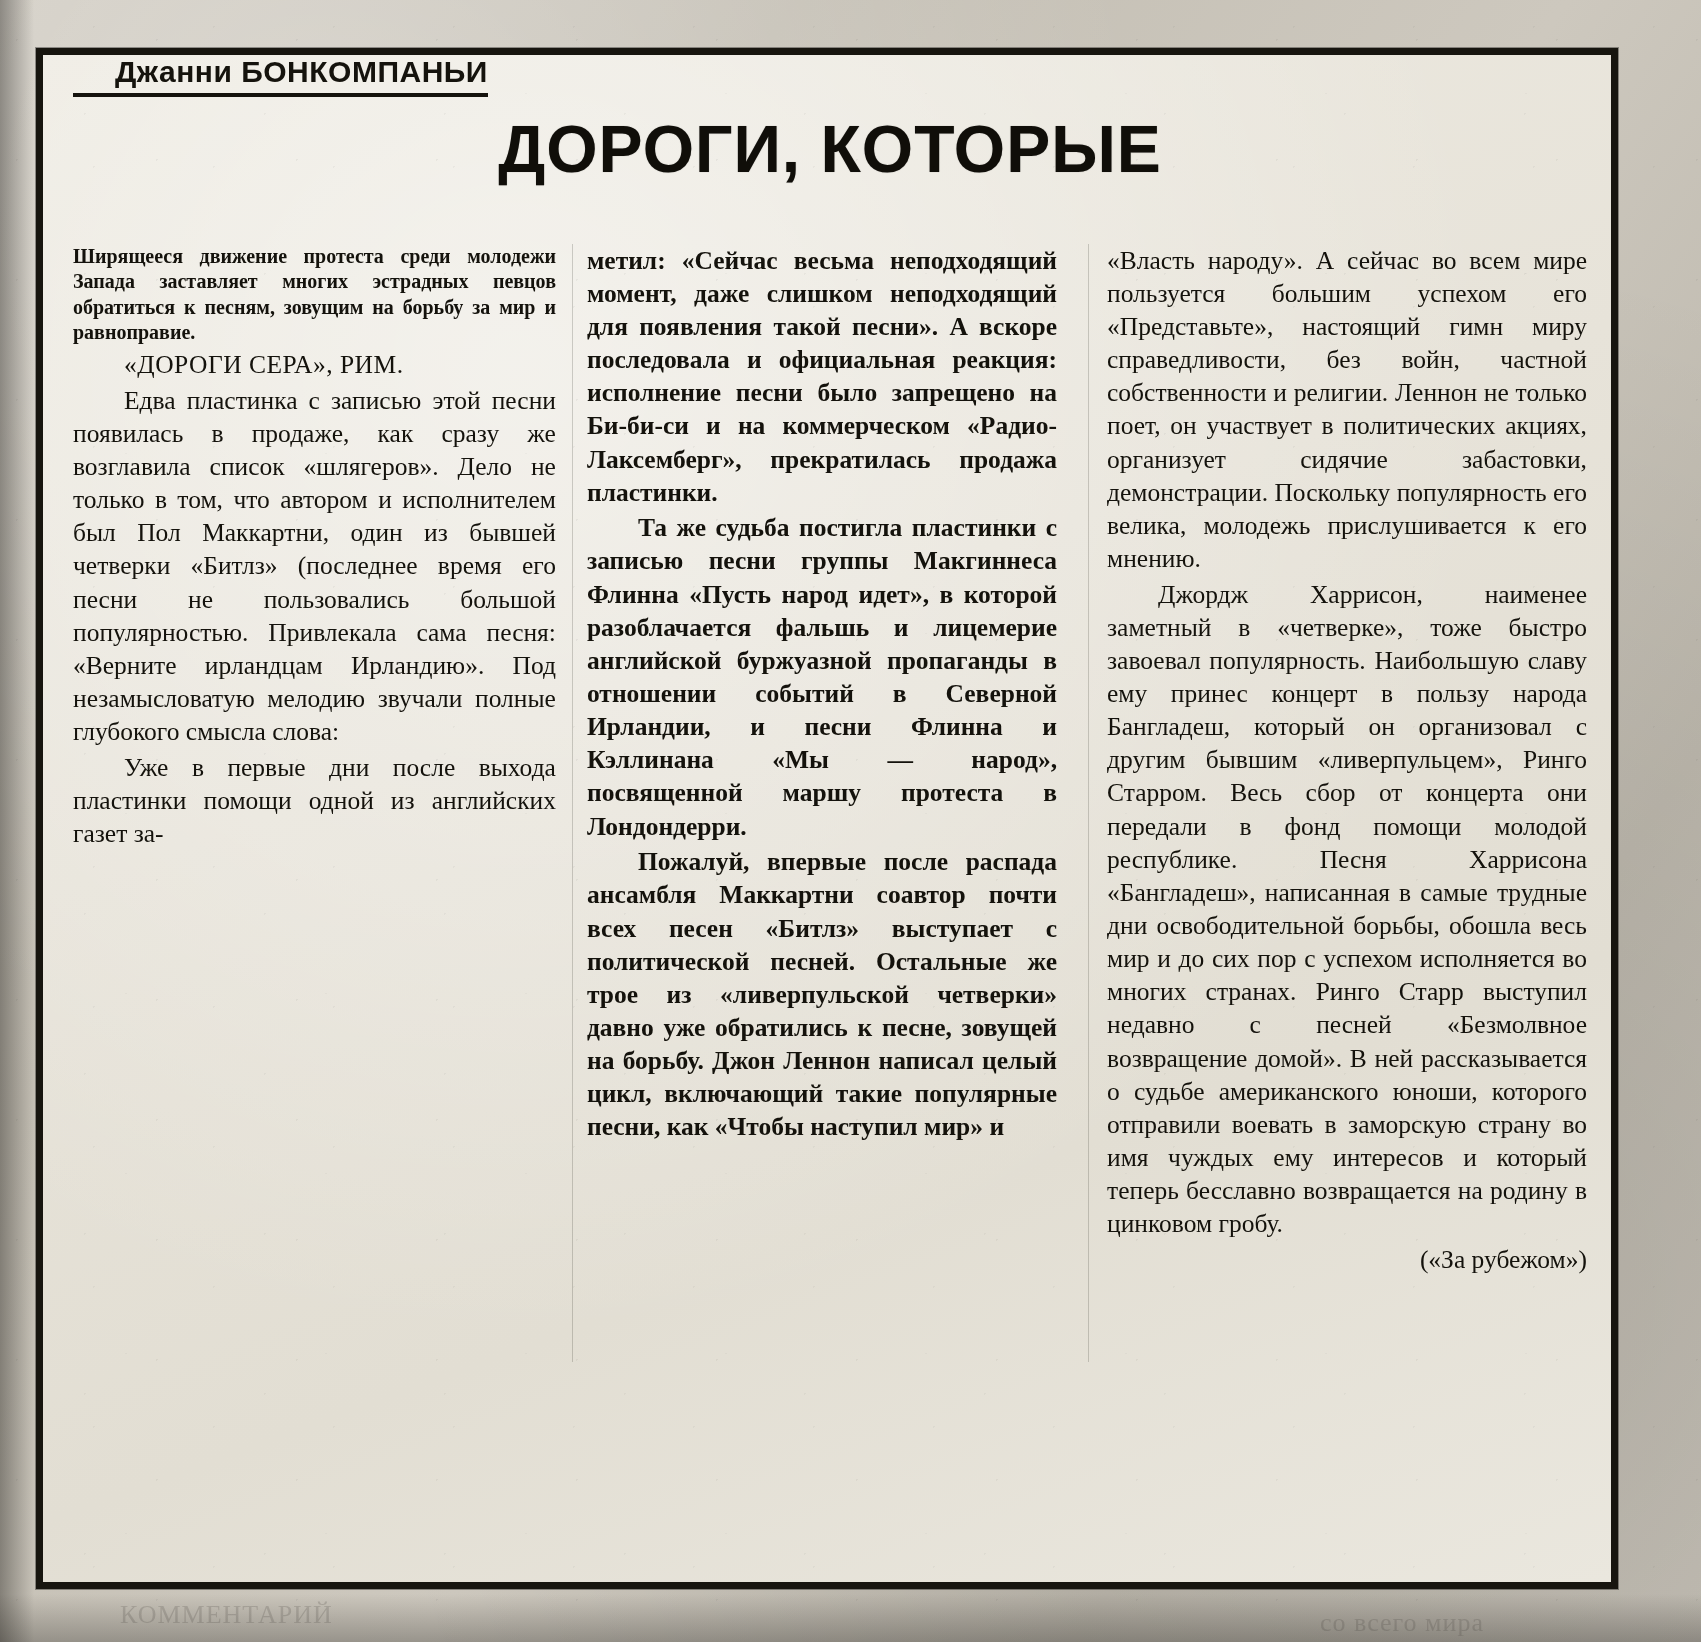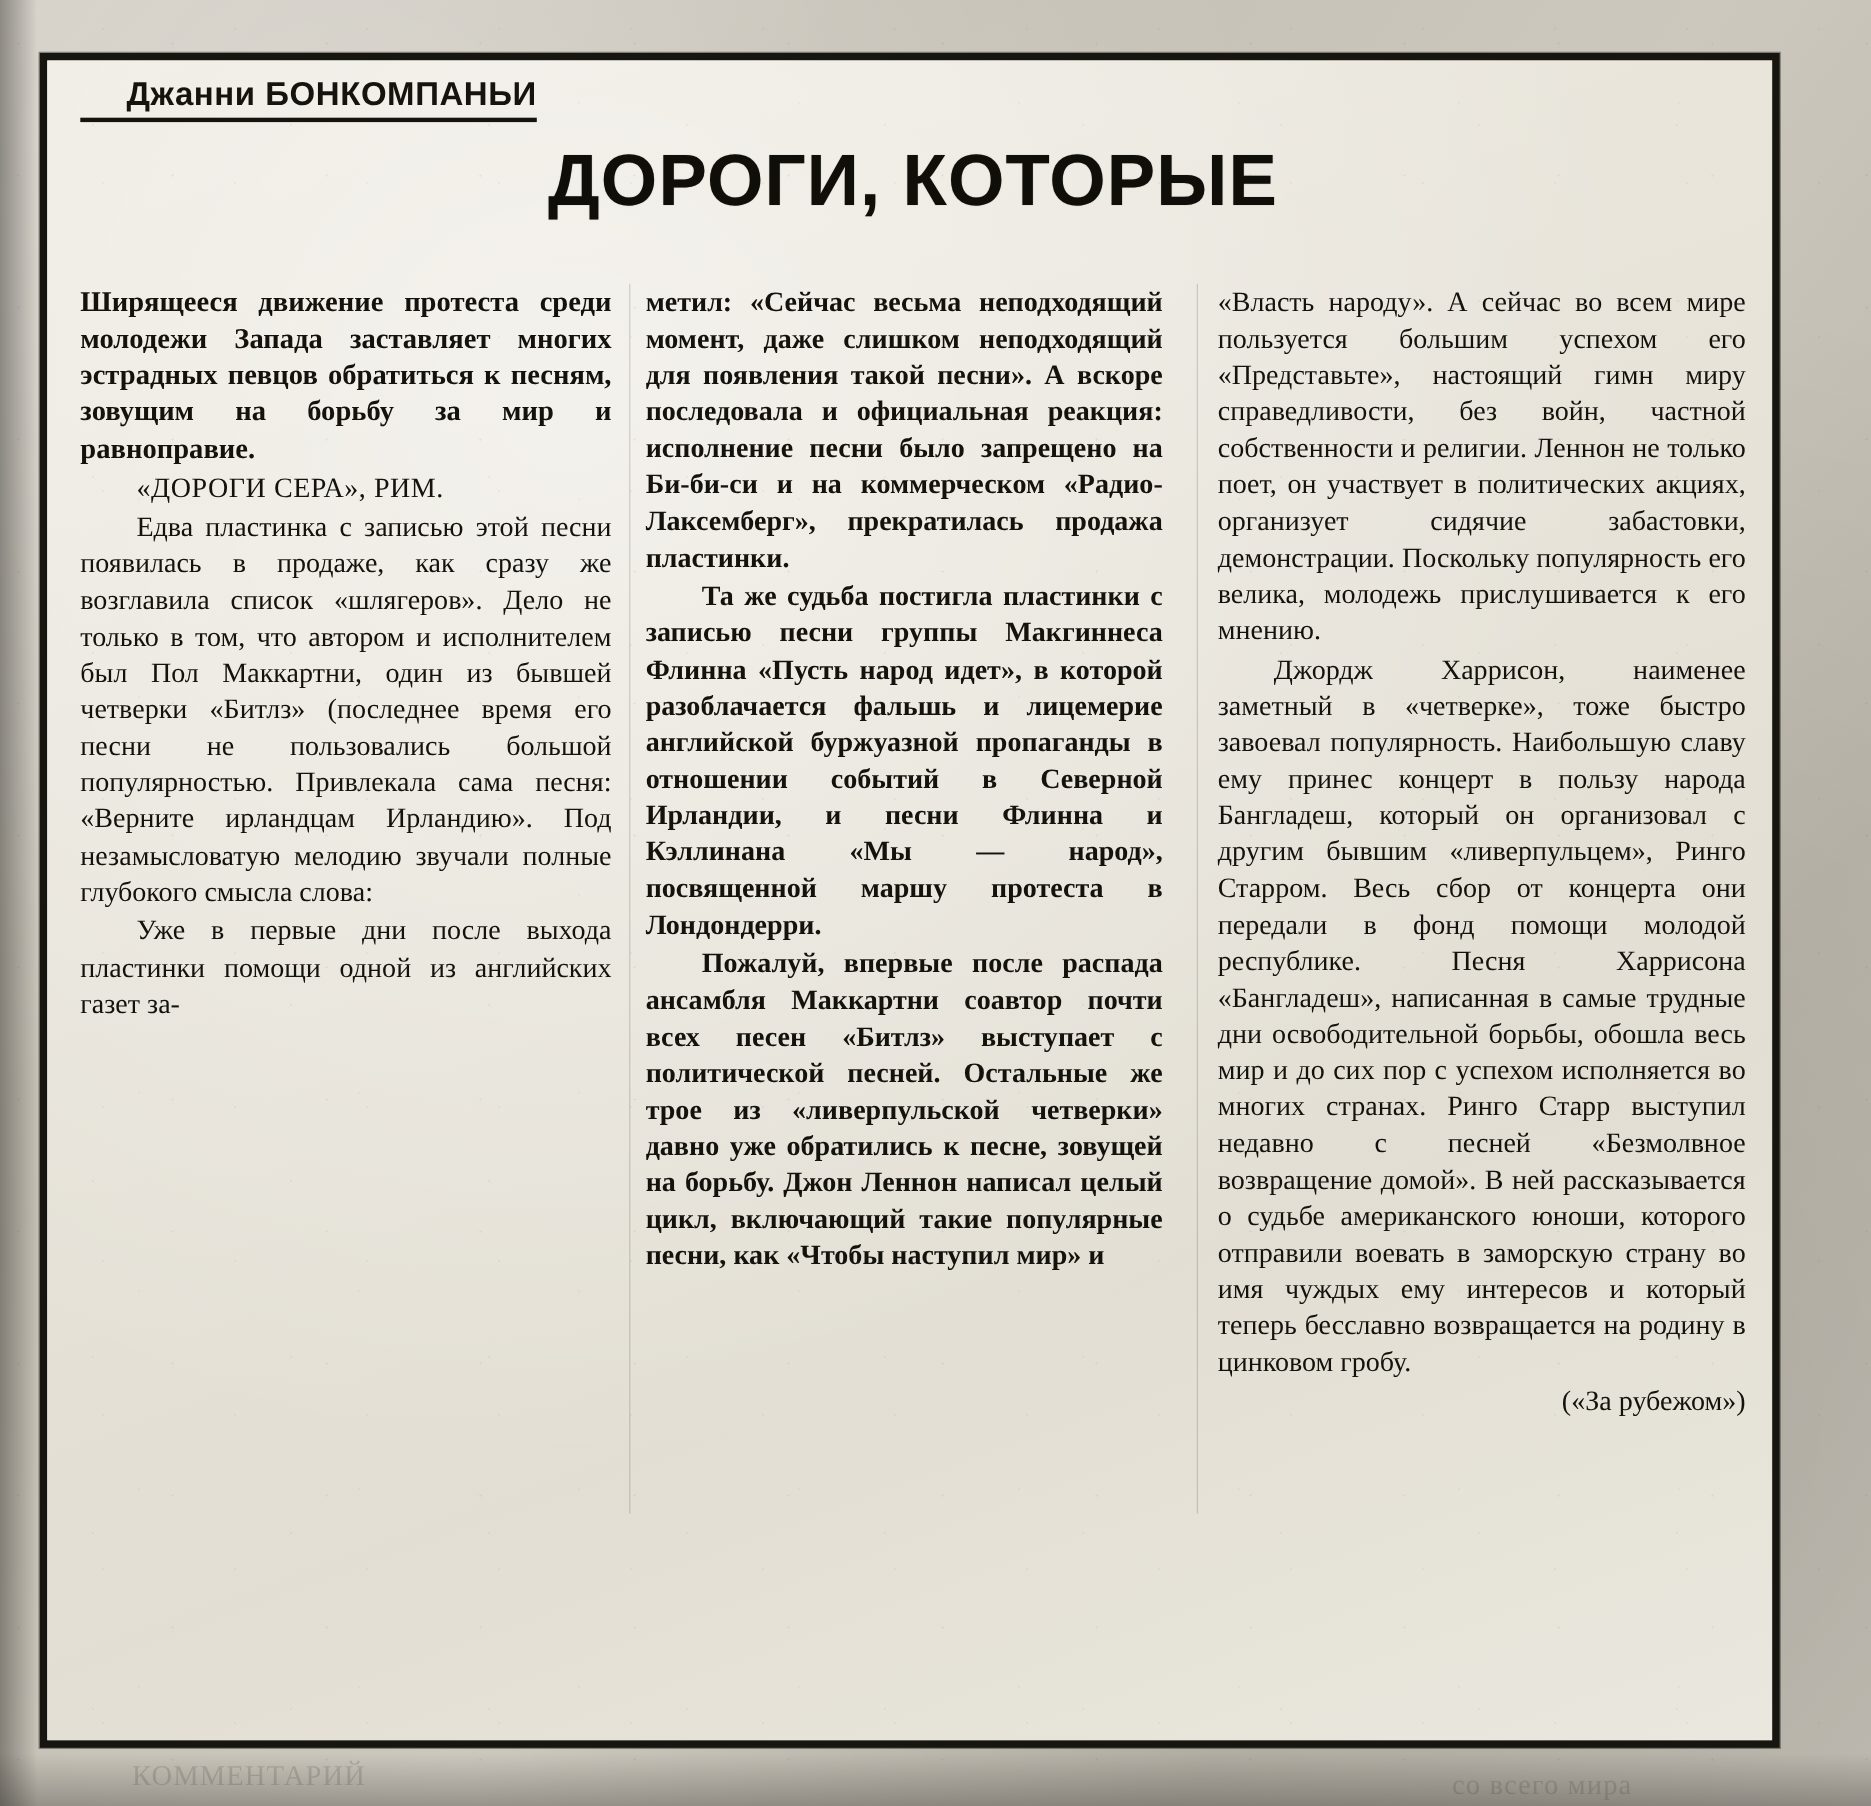--- a/index.html
+++ b/index.html
@@ -41,21 +41,21 @@
     width: 1582px;
     height: 1541px;
     background: #e8e4da;
     border: 7px solid #17150f;
     box-sizing: border-box;
     box-shadow: 0 0 0 1px rgba(0,0,0,0.35);
   }
   #inner {
     position: absolute;
     inset: 0;
-    padding: 14px 24px 10px 30px;
+    padding: 0 24px 10px 30px;
     box-sizing: border-box;
     background:
       radial-gradient(circle at 30% 20%, rgba(255,255,255,0.45), rgba(255,255,255,0) 60%),
       linear-gradient(160deg, #edeae1 0%, #e7e3d9 40%, #e2ded3 70%, #eae7de 100%);
   }
 
   
   .byline {
     font-family: "Liberation Sans", sans-serif;
     font-weight: bold;
@@ -109,21 +109,21 @@
   .col.c2 { padding: 0 14px; border-left: 1px solid rgba(40,38,32,0.20); font-weight: bold; }
   .col.c3 { padding-left: 18px; border-left: 1px solid rgba(40,38,32,0.20); margin-left: 17px; }
 
   .col p {
     margin: 0 0 0.10em 0;
     text-indent: 2.0em;
   }
   .col p.noindent { text-indent: 0; }
   .lead {
     font-weight: bold;
-    font-size: 26px;
+    font-size: 20px;
     line-height: 1.28;
   }
   .dateline {
     text-indent: 0;
     letter-spacing: 0.5px;
   }
   .signoff {
     text-align: right;
     text-indent: 0;
     margin-top: 10px;

